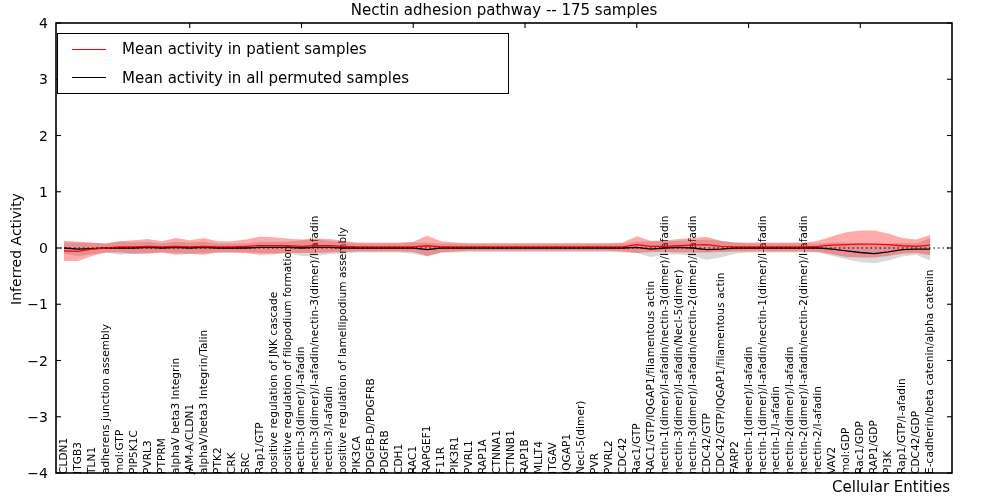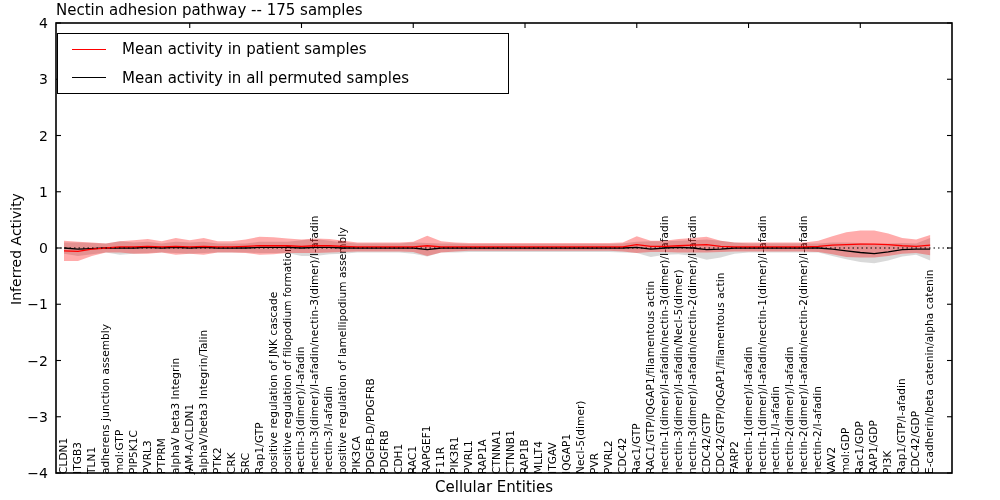--- a/index.html
+++ b/index.html
@@ -2,29 +2,29 @@
 <html><head>
 <meta charset="utf-8">
 <style>
   html,body{margin:0;padding:0;background:#fff;}
   #figure{
     position:relative;width:1000px;height:500px;background:#ffffff;
     font-family:"DejaVu Sans","Liberation Sans",sans-serif;
     overflow:hidden;color:#000;
   }
   #plot-title{
-    position:absolute;left:56px;width:896px;top:1px;text-align:left;
+    position:absolute;left:56px;width:896px;top:1px;text-align:center;
     font-size:15px;color:#000;
   }
   #y-axis-label{
     position:absolute;left:-64px;top:241px;width:160px;text-align:center;
     transform:rotate(-90deg);font-size:14px;
   }
   #x-axis-label{
-    position:absolute;left:46px;width:896px;top:478px;text-align:center;
+    position:absolute;left:54px;width:896px;top:478px;text-align:right;
     font-size:15px;
   }
   .ytick-label{
     position:absolute;left:14px;width:34px;text-align:right;
     font-size:14px;line-height:18px;
   }
   .cat-label{
     position:absolute;white-space:nowrap;font-size:10.5px;line-height:11px;
     transform-origin:0 100%;transform:rotate(-90deg);letter-spacing:0.1px;
   }

